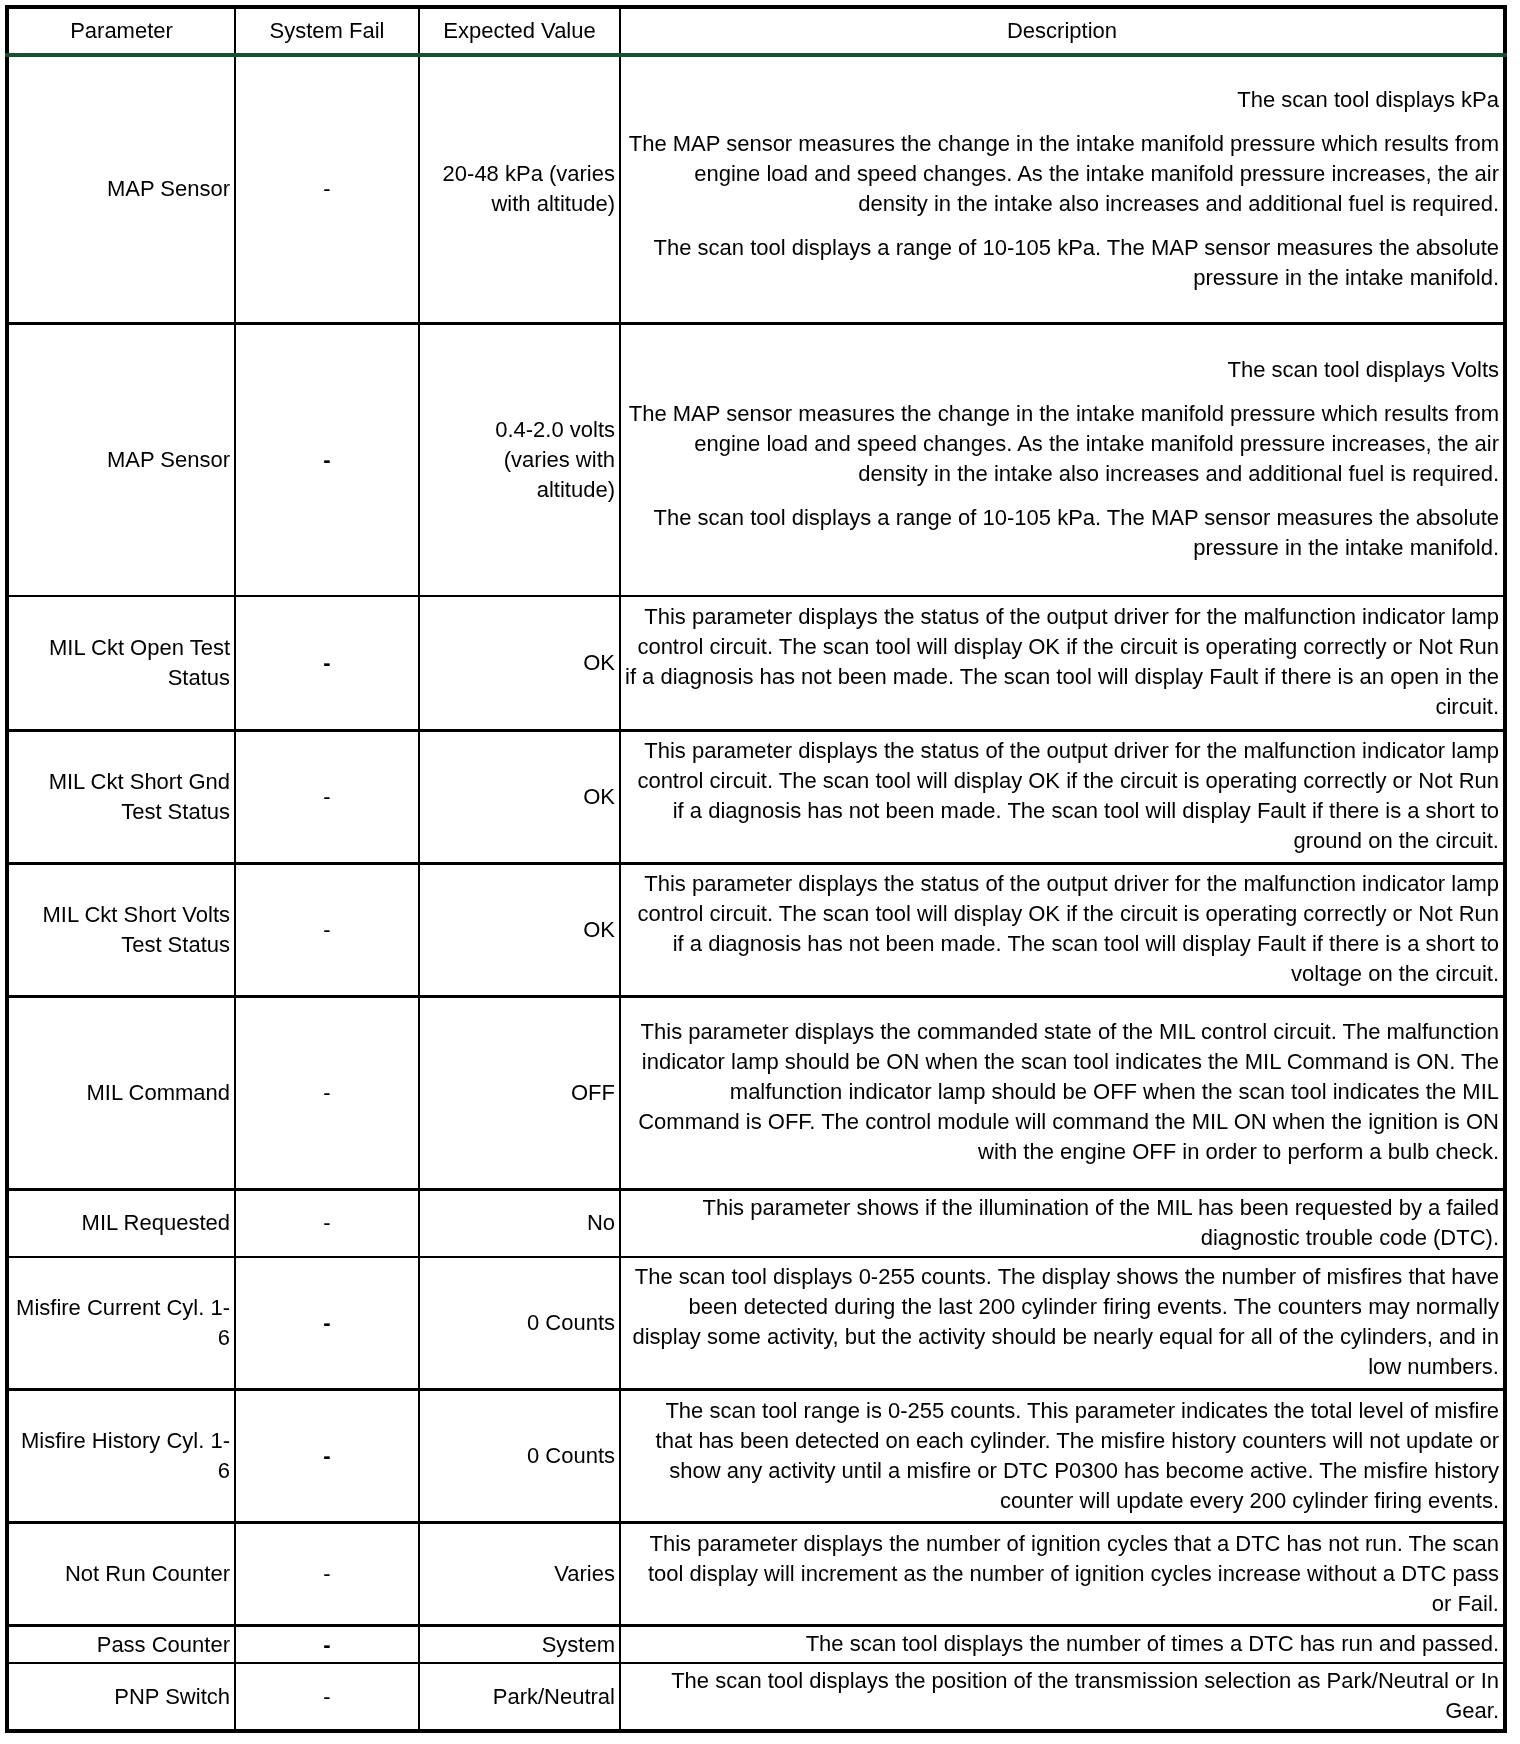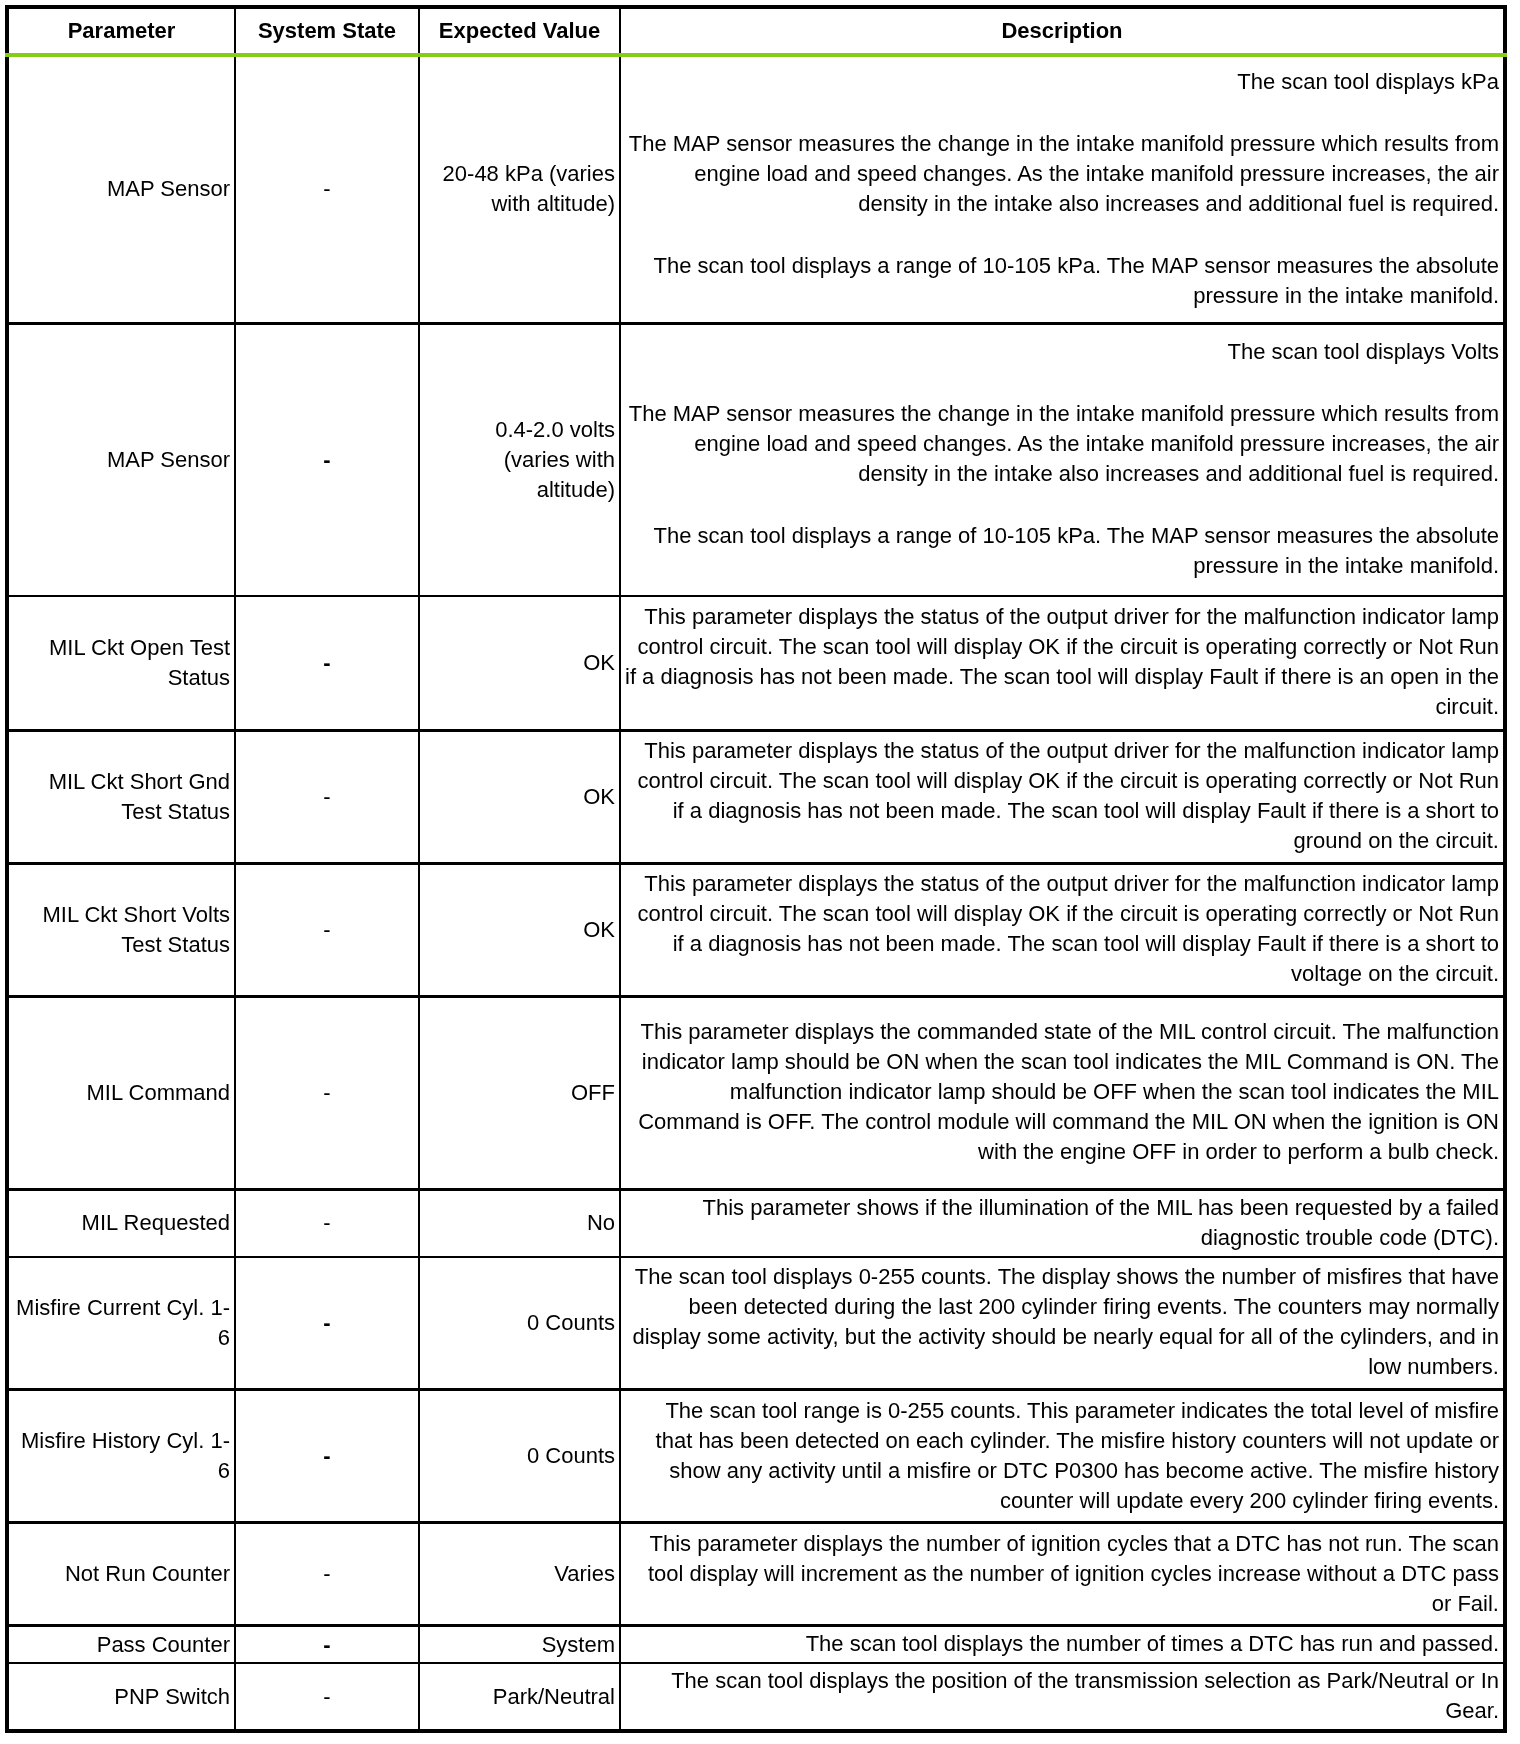--- a/index.html
+++ b/index.html
@@ -11,44 +11,44 @@
     border-collapse: collapse;
     table-layout: fixed;
     border: 4px solid #000;
     font-size: 22px; line-height: 30px;
   }
   table.spec col.c1 { width: 228px; }
   table.spec col.c2 { width: 184px; }
   table.spec col.c3 { width: 201px; }
   table.spec col.c4 { width: auto; }
   th, td { border: 2px solid #000; padding: 0 4px; vertical-align: middle; }
-  th { font-weight: bold; text-align: center; height: 44px; border-bottom: 4px solid #84cc16; }
+  th { font-weight: normal; text-align: center; height: 44px; border-bottom: 4px solid #14532d; }
   td.param { text-align: right; }
   td.state { text-align: center; }
   td.expected { text-align: right; }
   td.desc { text-align: right; padding: 2px 4px 3px 4px; }
   td.desc p { margin: 0; }
-  td.desc p + p { margin-top: 32px; }
+  td.desc p + p { margin-top: 14px; }
   tr.thick td { border-bottom-width: 3px; }
   .dash-bold { font-weight: bold; }
 </style>
 </head>
 <body>
 
 <table class="spec">
   <colgroup>
     <col class="c1">
       <col class="c2">
       <col class="c3">
       <col class="c4">
   </colgroup>
   <thead>
     <tr>
       <th>Parameter</th>
-      <th>System State</th>
+      <th>System Fail</th>
       <th>Expected Value</th>
       <th>Description</th>
     </tr>
   </thead>
   <tbody id="tbody">
       <tr class="thick" style="height: 268px;">
         <td class="param">MAP Sensor</td>
         <td class="state">-</td>
         <td class="expected">20-48 kPa (varies with altitude)</td>
         <td class="desc">

